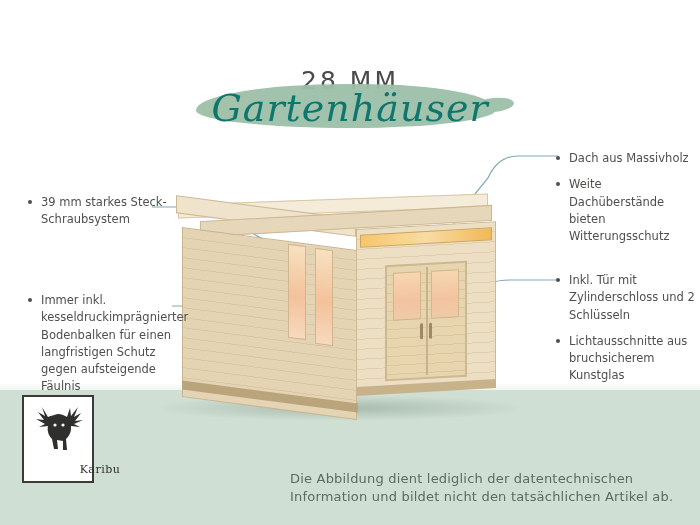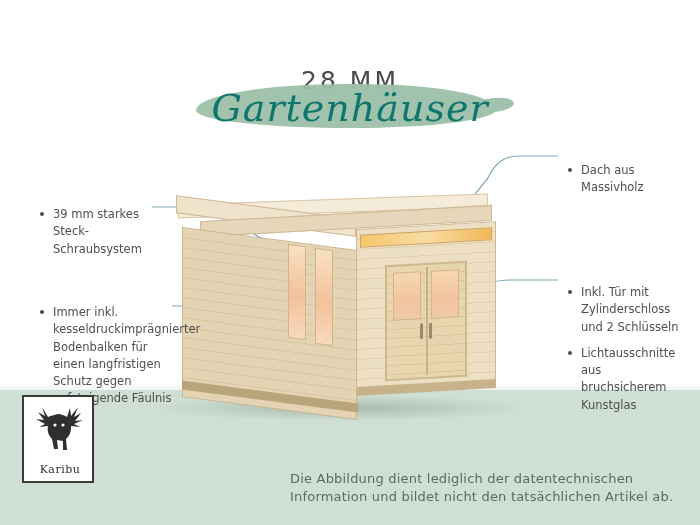--- a/index.html
+++ b/index.html
@@ -84,21 +84,21 @@
     letter-spacing: 1px;
   }
   
   .callout {
     position: absolute;
     font-size: 11.5px;
     line-height: 1.5;
     color: #4f4f4d;
   }
   .callout ul {
-    margin: 16px;
+    margin: 4px;
     padding: 0;
     list-style: none;
   }
   .callout li {
     position: relative;
     padding-left: 13px;
     margin-bottom: 9px;
   }
   .callout li:before {
     content: "";
@@ -302,20 +302,21 @@
   .logo-name {
     position: absolute;
     left: 0;
     bottom: 5px;
     width: 72px;
     text-align: center;
     font-size: 11px;
     letter-spacing: .5px;
     color: #2f2f2d;
     font-family: "DejaVu Serif", serif;
+    padding-left: 40px;
   }
   .logo-deer {
     position: absolute;
     left: 8px;
     top: 6px;
     width: 56px;
     height: 58px;
   }
   .disclaimer {
     position: absolute;
@@ -401,20 +402,21 @@
 
   <div class="callout" id="callout-left-bottom">
     <ul>
       <li>Immer inkl. kesseldruckimprägnierter Bodenbalken für einen langfristigen Schutz gegen aufsteigende Fäulnis</li>
     </ul>
   </div>
 
   <div class="callout" id="callout-right-top">
     <ul>
       <li>Dach aus Massivholz</li>
+      <li>Weite Dachüberstände bieten Witterungsschutz</li>
     </ul>
   </div>
 
   <div class="callout" id="callout-right-bottom">
     <ul>
       <li>Inkl. Tür mit Zylinderschloss und 2 Schlüsseln</li>
       <li>Lichtausschnitte aus bruchsicherem Kunstglas</li>
     </ul>
   </div>
 

